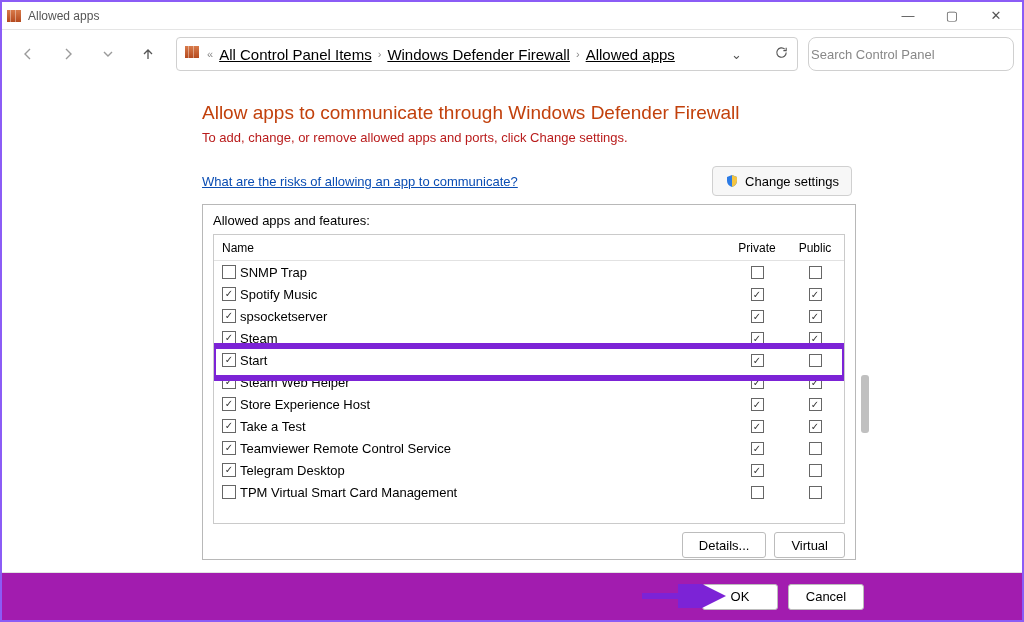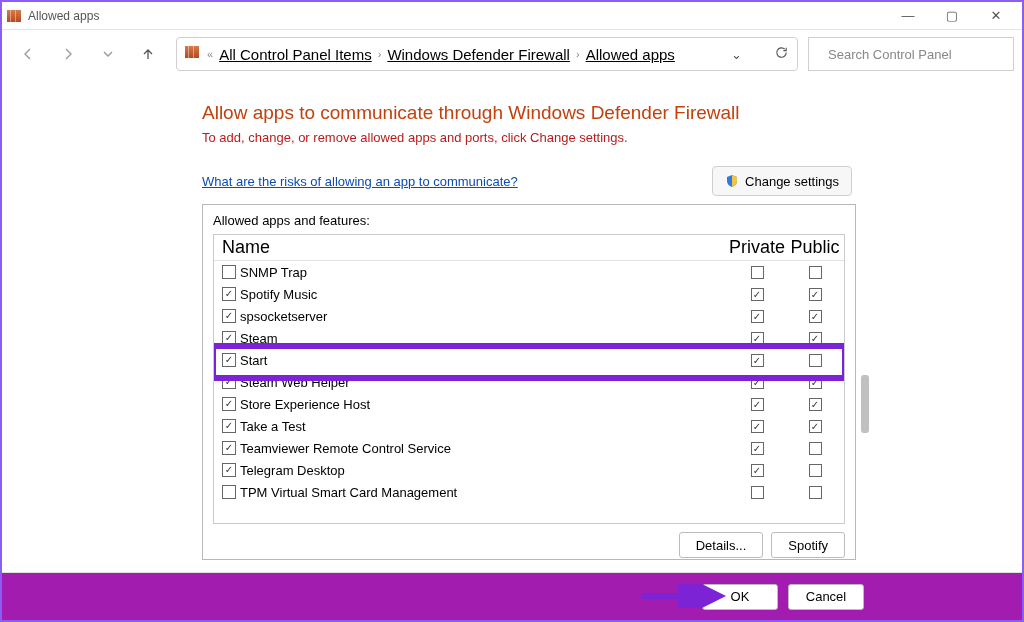--- a/index.html
+++ b/index.html
@@ -46,22 +46,22 @@
       margin: 0 6px;
     }
     .breadcrumb .bc-icon { width:16px;height:16px; display:inline-flex;}
     .breadcrumb span.sep { color:#888; font-size:11px; }
     .breadcrumb .crumb { font-size: 15px; text-decoration: underline; }
     .breadcrumb .spacer { flex:1; }
     .search {
       width: 206px;
       height: 34px;
       border: 1px solid #d0d0d0;
-      border-radius: 0;
-      padding: 0 19px;
+      border-radius: 8px;
+      padding: 0 2px;
       color: #888;
       display:flex;align-items:center;
     }
     .content {
       padding: 24px 0 0 200px;
     }
     .heading {
       font-size: 19px;
       color: #c2410c;
       margin-bottom: 6px;
@@ -93,21 +93,21 @@
       border: 1px solid #cacaca;
       height: 290px;
       position: relative;
       overflow: hidden;
     }
     .list-header {
       display:flex;
       height: 26px;
       align-items:center;
       border-bottom: 1px solid #e2e2e2;
-      font-size: 18px;
+      font-size: 12px;
     }
     .col-name { flex:1; padding-left: 8px; }
     .col-priv, .col-pub { width: 58px; text-align:center; }
     .list-rows { position: relative; }
     .row {
       display:flex; height: 22px; align-items:center;
       font-size: 13px;
     }
     .row .chk { width: 14px; height: 14px; border: 1px solid #666; margin-left: 8px; margin-right: 4px; display:inline-flex;align-items:center;justify-content:center; font-size:10px; line-height:1;}
     .row .chk.on::before { content:"✓"; color:#333; font-size:10px;}
@@ -351,21 +351,21 @@
           </div>
         </div>
       <div class="highlight-box"></div>
     </div>
     <div class="scroll-thumb"></div>
     <div class="bottom-btns">
       <div class="btn">
           <span>Details...</span>
         </div>
       <div class="btn">
-          <span>Spotify</span>
+          <span>Virtual</span>
         </div>
     </div>
   </div>
 </div>
 
 <div class="footer">
   <div class="btn">
       <span>OK</span>
     </div>
   <div class="btn">

